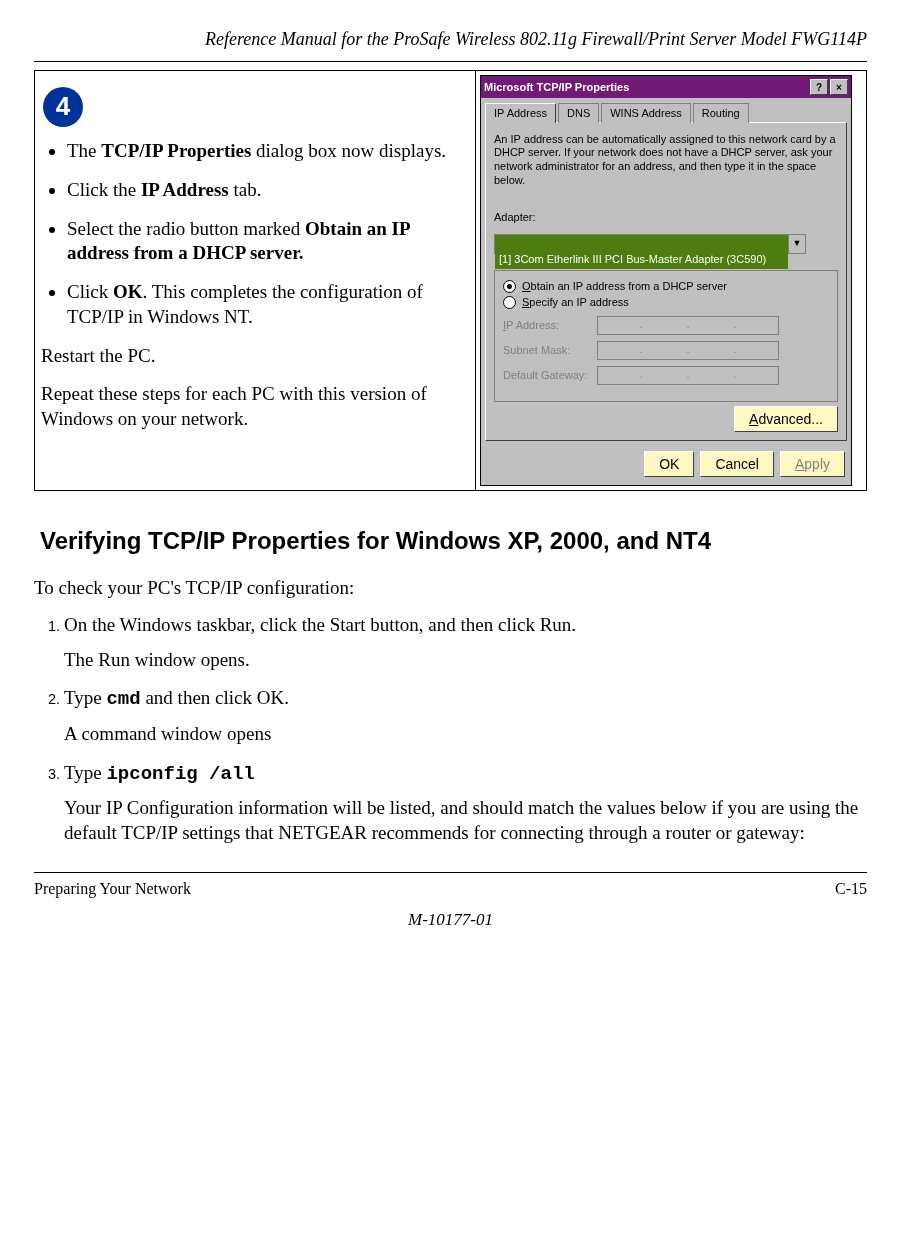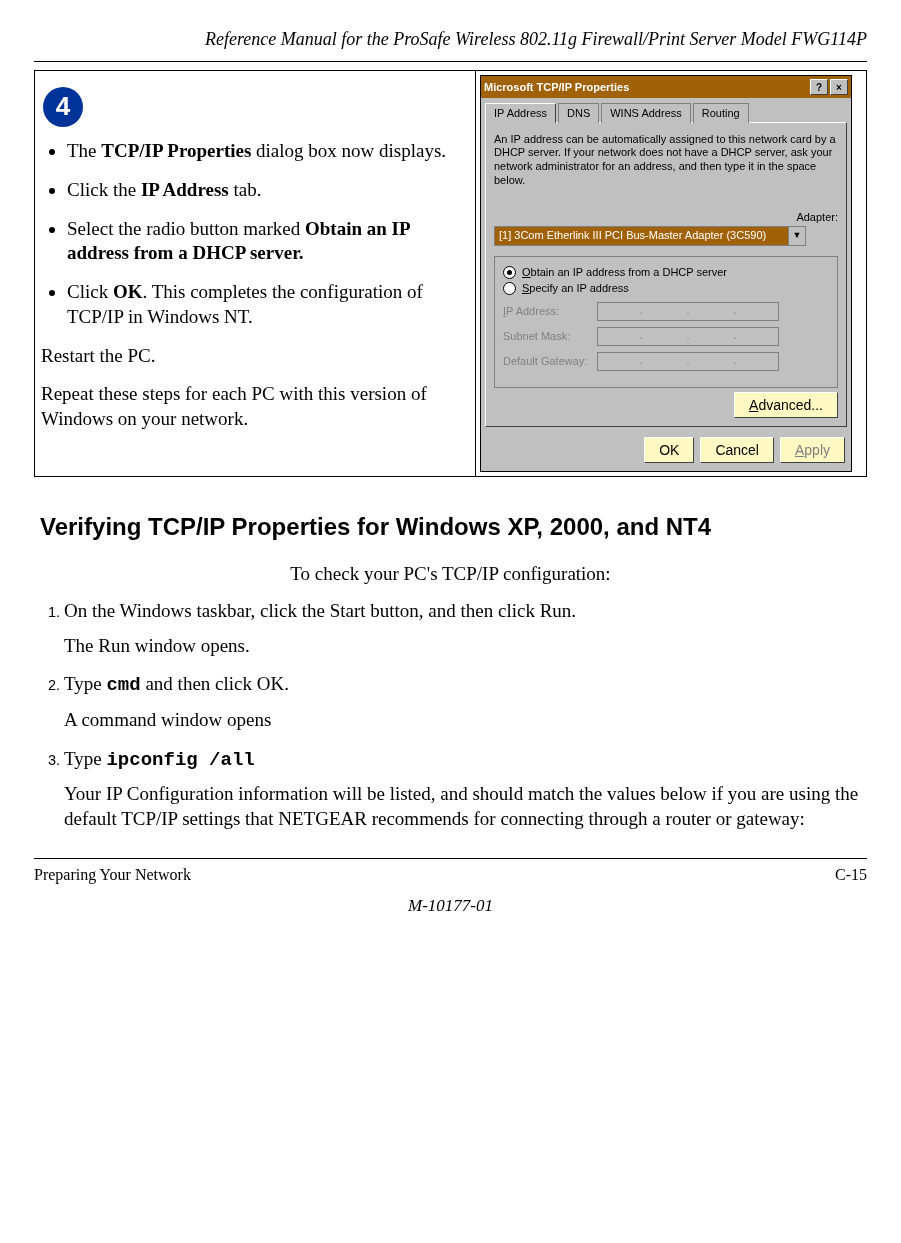--- a/index.html
+++ b/index.html
@@ -47,41 +47,41 @@
   }
   .bullets { margin:0; padding:0 0 0 26px; }
   .bullets li { margin-bottom: 14px; }
   .para { margin: 14px 0 0 0; }
   .section-h {
     font-family: Arial, Helvetica, sans-serif;
     font-weight: bold;
     font-size: 24px;
     margin: 34px 0 20px 6px;
   }
-  .intro { margin: 0 0 12px 0; text-align: center; }
+  .intro { margin: 0 0 12px 0; }
   ol.steps { margin:0; padding-left: 30px; }
   ol.steps > li { margin: 0 0 14px 0; font-family: Arial, sans-serif; font-size:14.5px;}
   ol.steps > li > .stxt { font-family: "Times New Roman", Times, serif; font-size:19px; }
   .sub { margin: 10px 0 0 0; font-family: "Times New Roman", Times, serif; font-size:19px;}
   .mono { font-family: "Courier New", monospace; font-weight: bold; }
   .subbullets { padding-left: 26px; margin-top:10px; font-family:"Times New Roman", serif; font-size:19px;}
   .subbullets li { margin-bottom: 10px; }
   .footer-rule { border-top: 1.5px solid #000; margin-top: 26px; padding-top:6px;}
   .footer-row { display:flex; justify-content:space-between; font-size:16px; font-family:"Times New Roman", serif;}
   .footer-center { text-align:center; font-style: italic; font-size:17px; margin-top:10px;}
   
   .win {
     width: 370px;
     background:#c0c0c0;
     border: 1px solid #000;
     font-family: "MS Sans Serif", Arial, sans-serif;
     font-size: 11px;
   }
   .titlebar {
-    background:#a16207;
+    background:#701a75;
     color:#fff;
     display:flex;
     align-items:center;
     padding: 2px 3px;
     font-weight:bold;
     height:18px;
   }
   .titlebar .t { flex:1; }
   .titlebtn {
     width:16px; height:14px;
@@ -109,38 +109,38 @@
     z-index:2;
   }
   .panel {
     border:1px solid #fff;
     border-right-color:#404040; border-bottom-color:#404040;
     margin:0 4px 4px 4px;
     padding:10px 8px 8px 8px;
     background:#c0c0c0;
   }
   .desc { margin-bottom:22px; line-height:1.25; }
-  .lbl { margin-bottom:2px; display:block;text-align:right; }
+  .lbl { margin-bottom:10px; display:block; }
   .dropdown {
     display:flex;
     border:1px solid #808080;
     background:#fff;
     height:18px;
     width: 310px;
   }
-  .dropdown .ddtxt { flex:1; background:#a16207; color:#fff; padding:1px 4px; white-space:nowrap; overflow:hidden;}
+  .dropdown .ddtxt { flex:1; background:#4d7c0f; color:#fff; padding:17px 4px; white-space:nowrap; overflow:hidden;}
   .dropdown .ddbtn {
     width:16px; background:#c0c0c0;
     border-left:1px solid #808080;
     display:flex;align-items:center;justify-content:center;
     font-size:9px;
   }
   .group {
     border:1px solid #808080;
-    margin-top:10px;
+    margin-top:16px;
     padding:6px 8px 10px 8px;
     position:relative;
   }
   .radio-row { display:flex; align-items:center; margin:2px 0;}
   .radio { width:11px; height:11px; border-radius:50%; border:1px solid #000; background:#fff; margin-right:6px; display:flex;align-items:center;justify-content:center;}
   .radio .dot { width:5px;height:5px;border-radius:50%; background:#000;}
   .u { text-decoration: underline; }
   .frow { display:flex; align-items:center; margin:6px 0; color:#808080;}
   .flabel { width:94px; }
   .ipbox {

